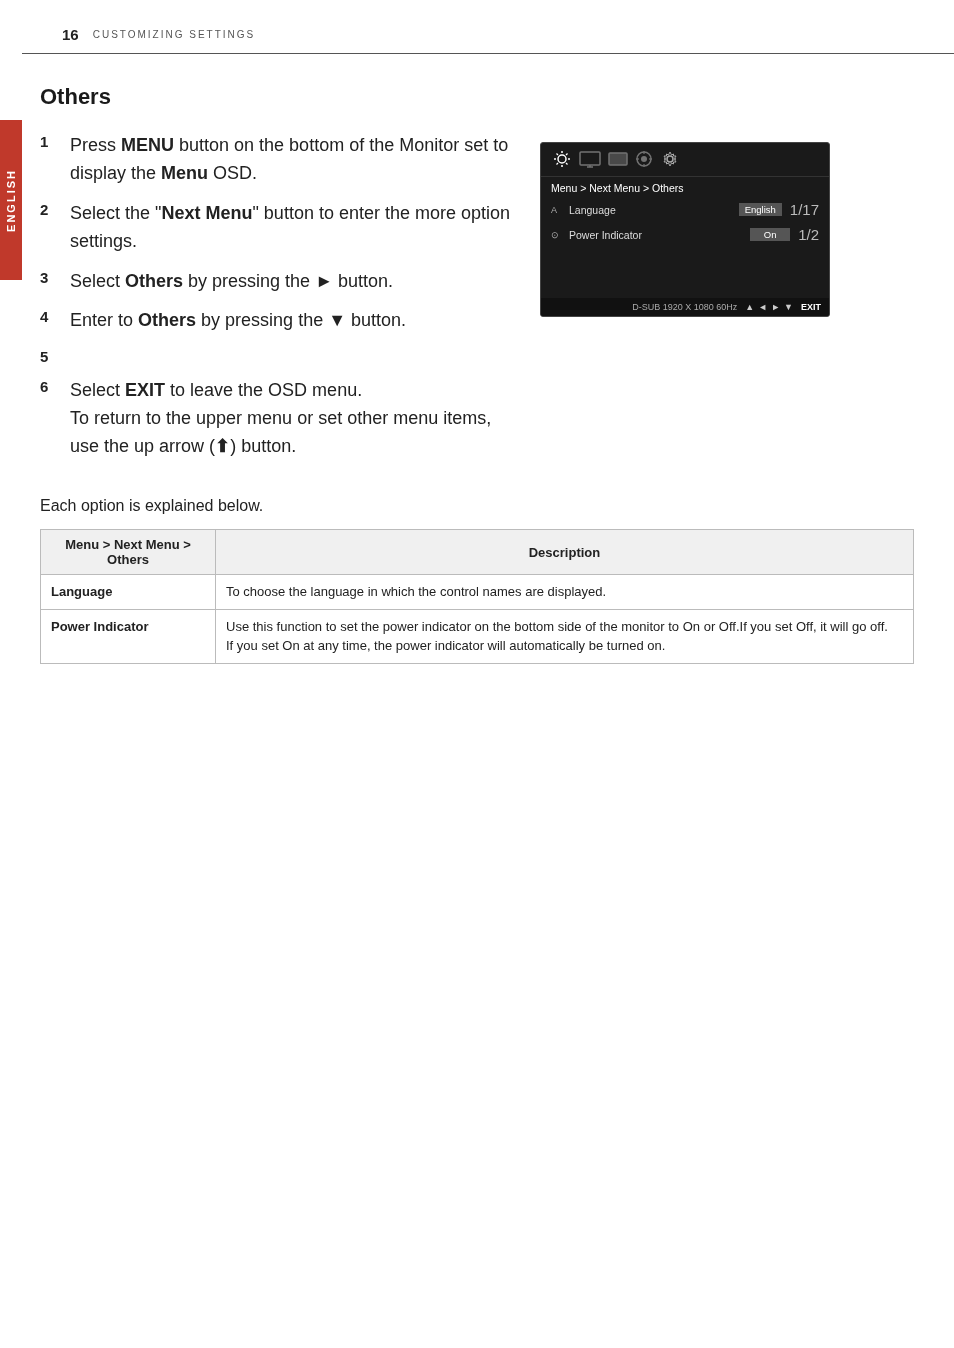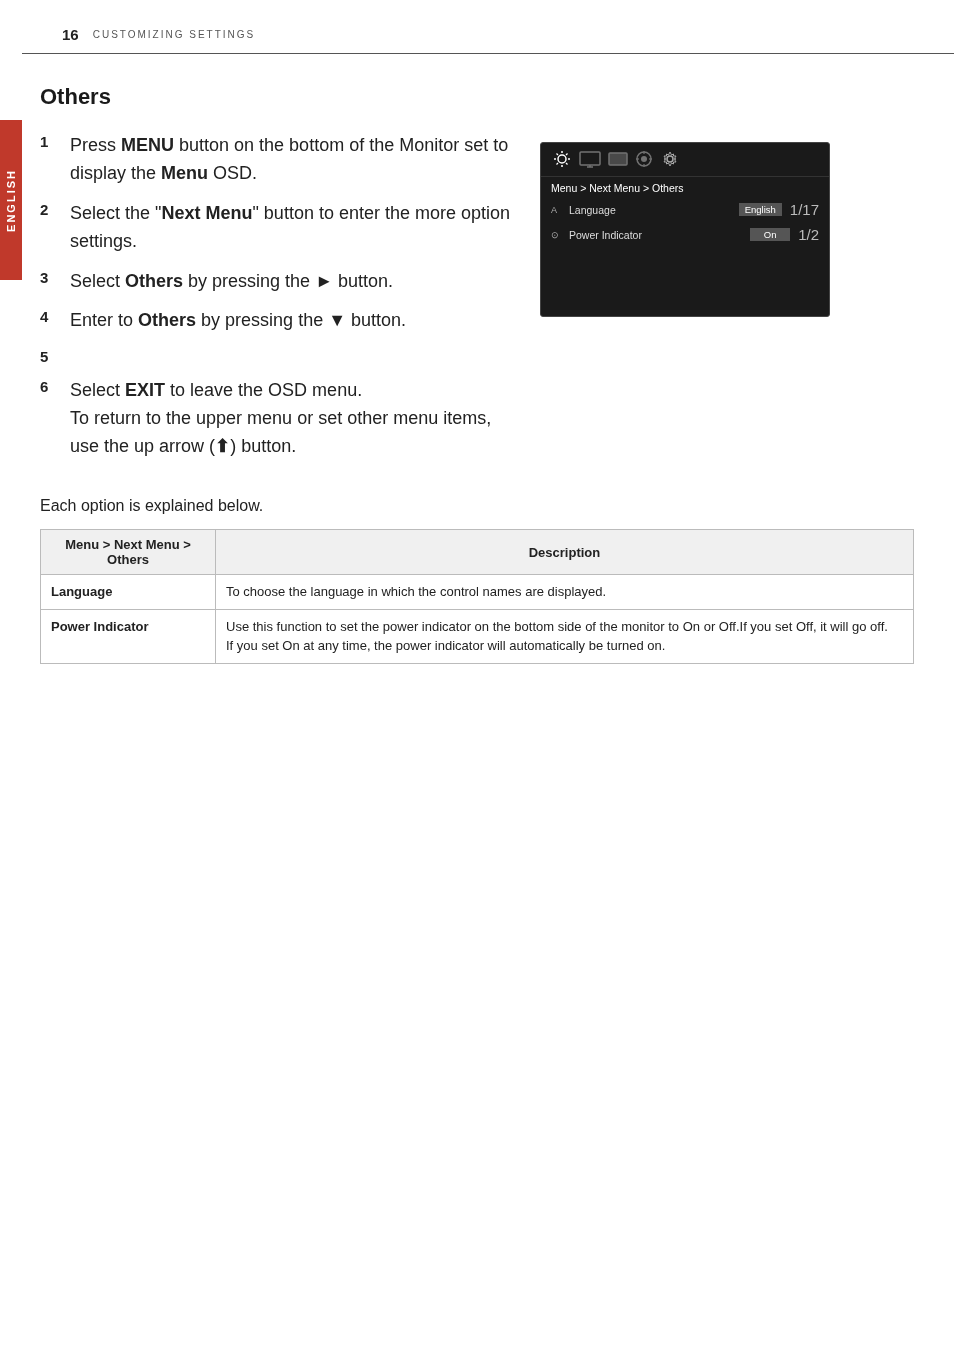--- a/index.html
+++ b/index.html
@@ -376,20 +376,30 @@
 
       <div class="osd-row">
         <span class="osd-row-icon">⊙</span>
         <span class="osd-row-label">Power Indicator</span>
         <span class="osd-row-value">On</span>
         <span class="osd-row-count">1/2</span>
       </div>
 
       <div style="height: 45px;"></div>
 
+      <div class="osd-bottom-bar">
+        <span class="osd-resolution">D-SUB 1920 X 1080 60Hz</span>
+        <div class="osd-nav-buttons">
+          <span class="osd-nav-btn">▲</span>
+          <span class="osd-nav-btn">◄</span>
+          <span class="osd-nav-btn">►</span>
+          <span class="osd-nav-btn">▼</span>
+          <span class="osd-exit-btn">EXIT</span>
+        </div>
+      </div>
     </div>
 
   </div>
 
   <div class="each-option-text" style="margin-top:24px;">Each option is explained below.</div>
 
   <table class="description-table">
     <thead>
       <tr class="header-row">
         <th>Menu &gt; Next Menu &gt; Others</th>

